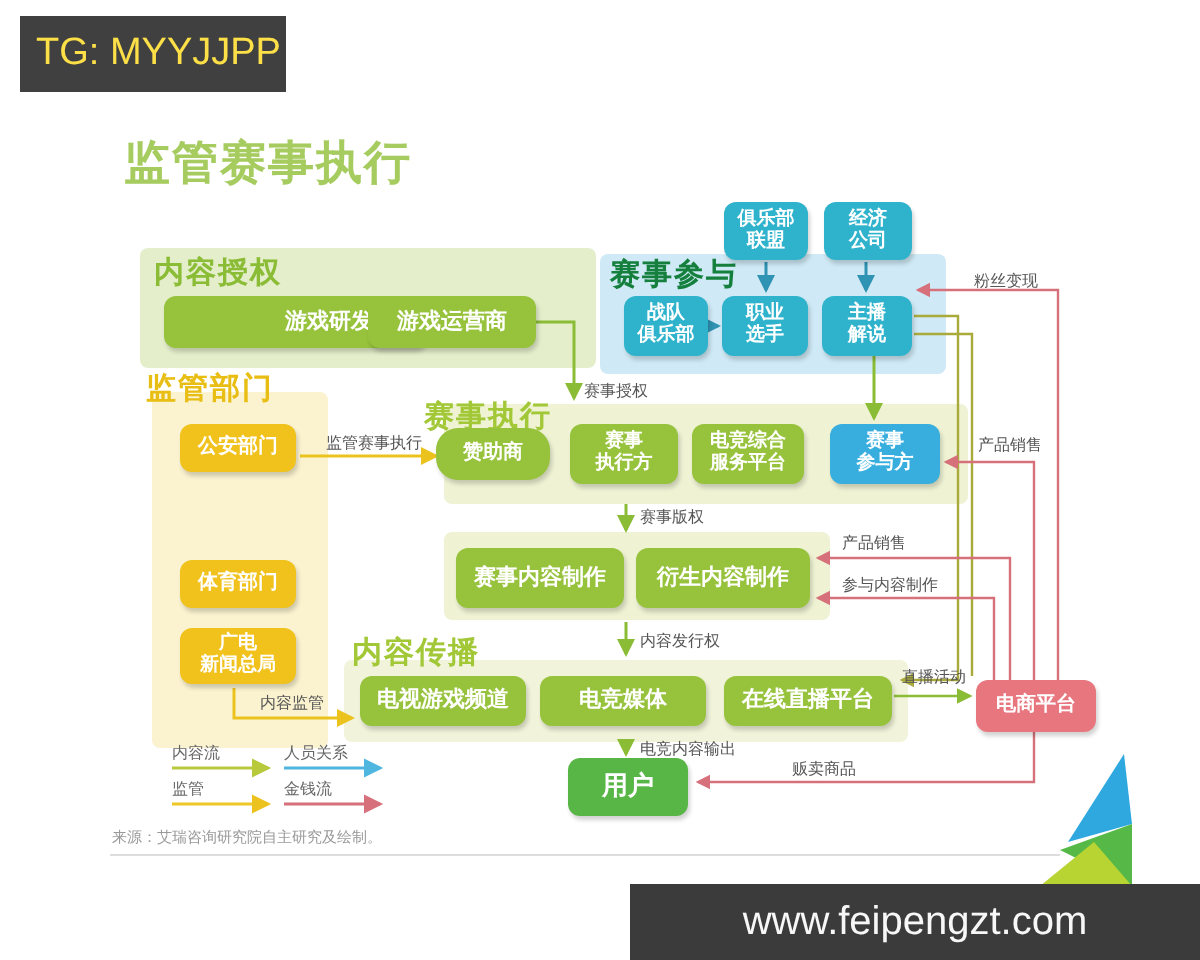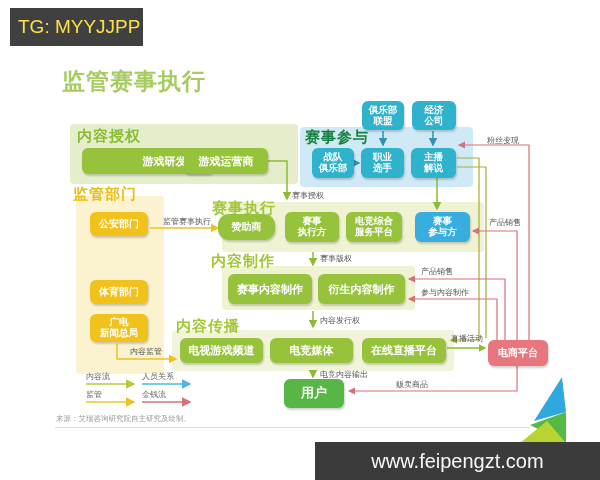--- a/index.html
+++ b/index.html
@@ -100,21 +100,20 @@
     <path d="M86,384 L134,384" stroke="#b9c93c" stroke-width="1.6" fill="none" marker-end="url(#alg)"></path>
     <path d="M142,384 L190,384" stroke="#4fb6e0" stroke-width="1.6" fill="none" marker-end="url(#ab)"></path>
     <path d="M86,402 L134,402" stroke="#edc827" stroke-width="1.6" fill="none" marker-end="url(#ay)"></path>
     <path d="M142,402 L190,402" stroke="#d6707b" stroke-width="1.6" fill="none" marker-end="url(#ar)"></path>
   </svg>
 
   <div class="sec-h h-green" style="left:77px;top:127px;">内容授权</div>
   <div class="sec-h h-gold" style="left:73px;top:185px;">监管部门</div>
   <div class="sec-h h-teal" style="left:305px;top:128px;">赛事参与</div>
   <div class="sec-h h-lime" style="left:212px;top:199px;">赛事执行</div>
-  <div class="sec-h h-lime" style="left:211px;top:252px;">内容制作</div>
   <div class="sec-h h-lime" style="left:176px;top:317px;">内容传播</div>
 
   <div class="box green f11" style="left:82px;top:148px;width:86px;height:26px;padding-left:45px;">游戏研发商</div>
   <div class="box green f11" style="left:184px;top:148px;width:84px;height:26px;">游戏运营商</div>
 
   <div class="box yellow f10" style="left:90px;top:212px;width:58px;height:24px;">公安部门</div>
   <div class="box yellow f10" style="left:90px;top:280px;width:58px;height:24px;">体育部门</div>
   <div class="box yellow f9" style="left:90px;top:314px;width:58px;height:28px;">广电
 新闻总局</div>
 

